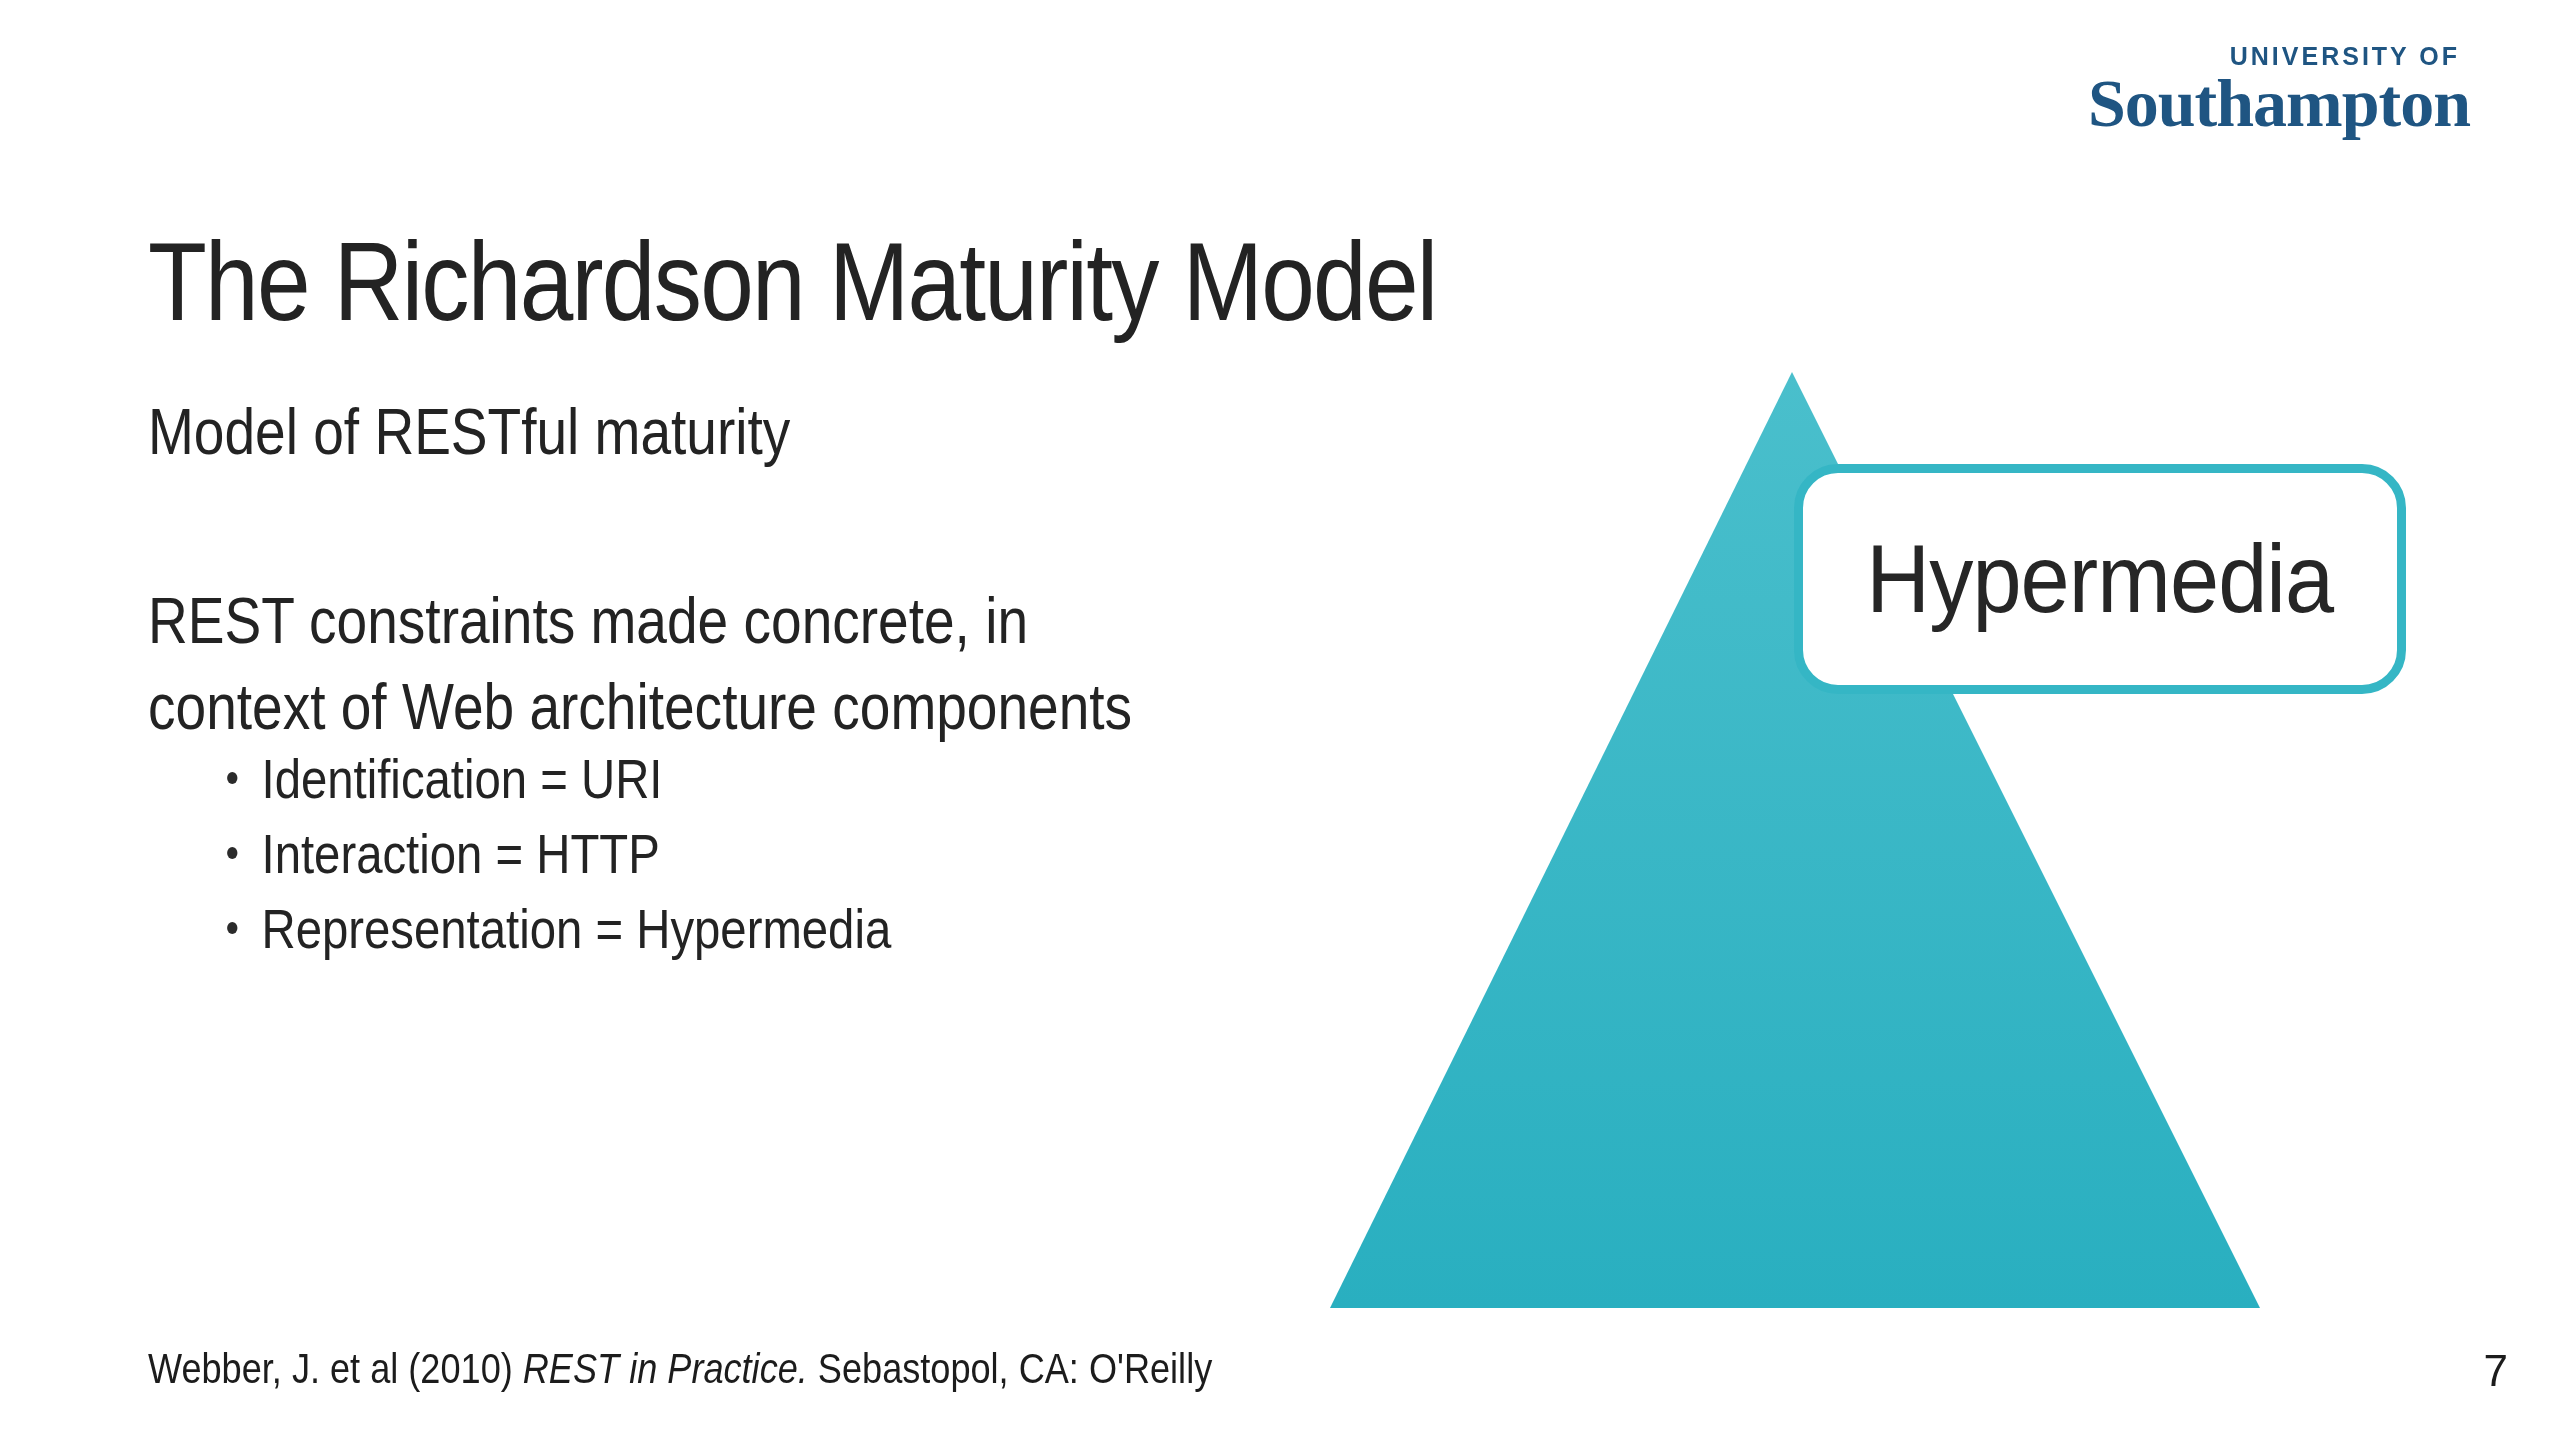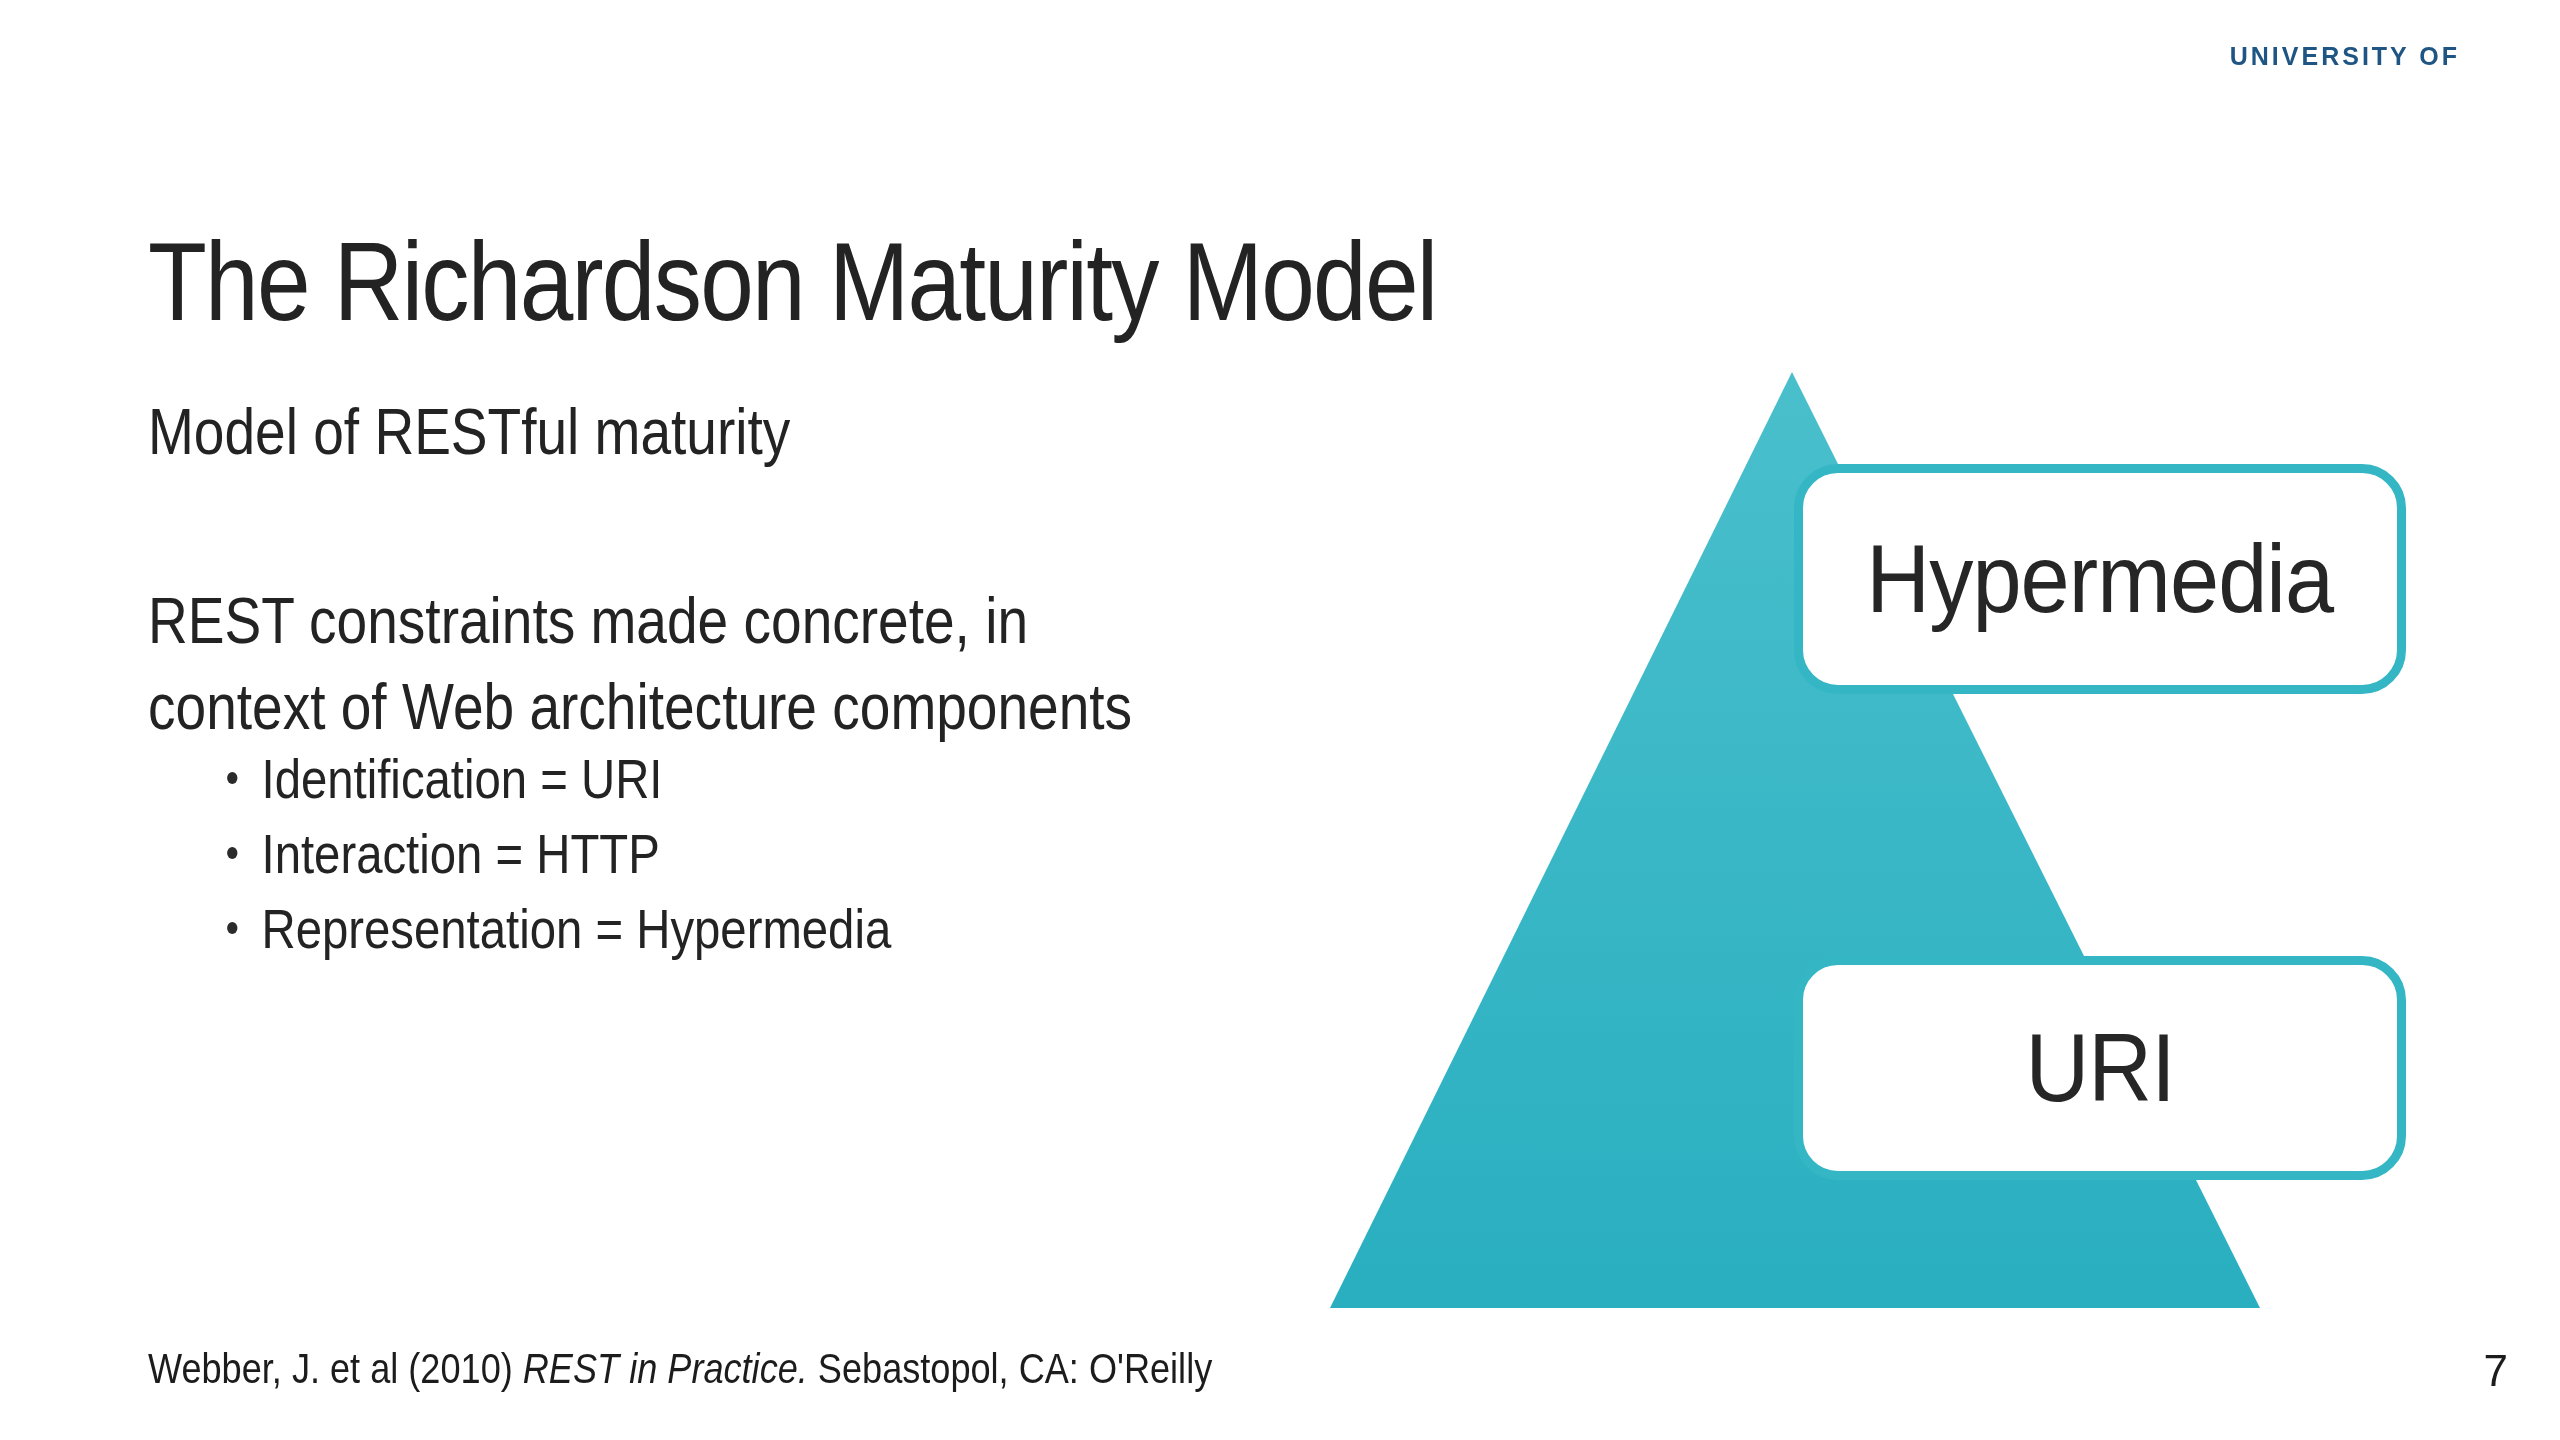--- a/index.html
+++ b/index.html
@@ -38,37 +38,35 @@
   
   .pageno{position:absolute;right:52px;top:1346px;font-size:44px;color:#1c1c1c;}
 </style>
 </head>
 <body>
 
 <div class="slide">
 
   <div class="logo">
     <div class="uof">UNIVERSITY OF</div>
+    <div class="soton">Southampton</div>
   </div>
 
   <div class="pyramid">
     <svg class="tri" viewBox="0 0 1000 960" aria-hidden="true">
       <defs>
         <linearGradient id="tg" x1="0" y1="0" x2="0" y2="1">
           <stop offset="0" stop-color="#4abfcc"></stop>
           <stop offset="1" stop-color="#29afc0"></stop>
         </linearGradient>
       </defs>
       <polygon points="492,12 30,948 960,948" fill="url(#tg)"></polygon>
     </svg>
     <div class="level lv1">
       <span class="lbl">Hypermedia</span>
-    </div>
-    <div class="level lv3">
-      <span class="lbl">URI</span>
     </div>
   </div>
 
   <div class="left-col">
     <div class="title">The Richardson Maturity Model</div>
     <div class="subtitle">Model of RESTful maturity</div>
 
     <div class="bodytext">
       <div>REST constraints made concrete, in</div>
       <div>context of Web architecture components</div>

